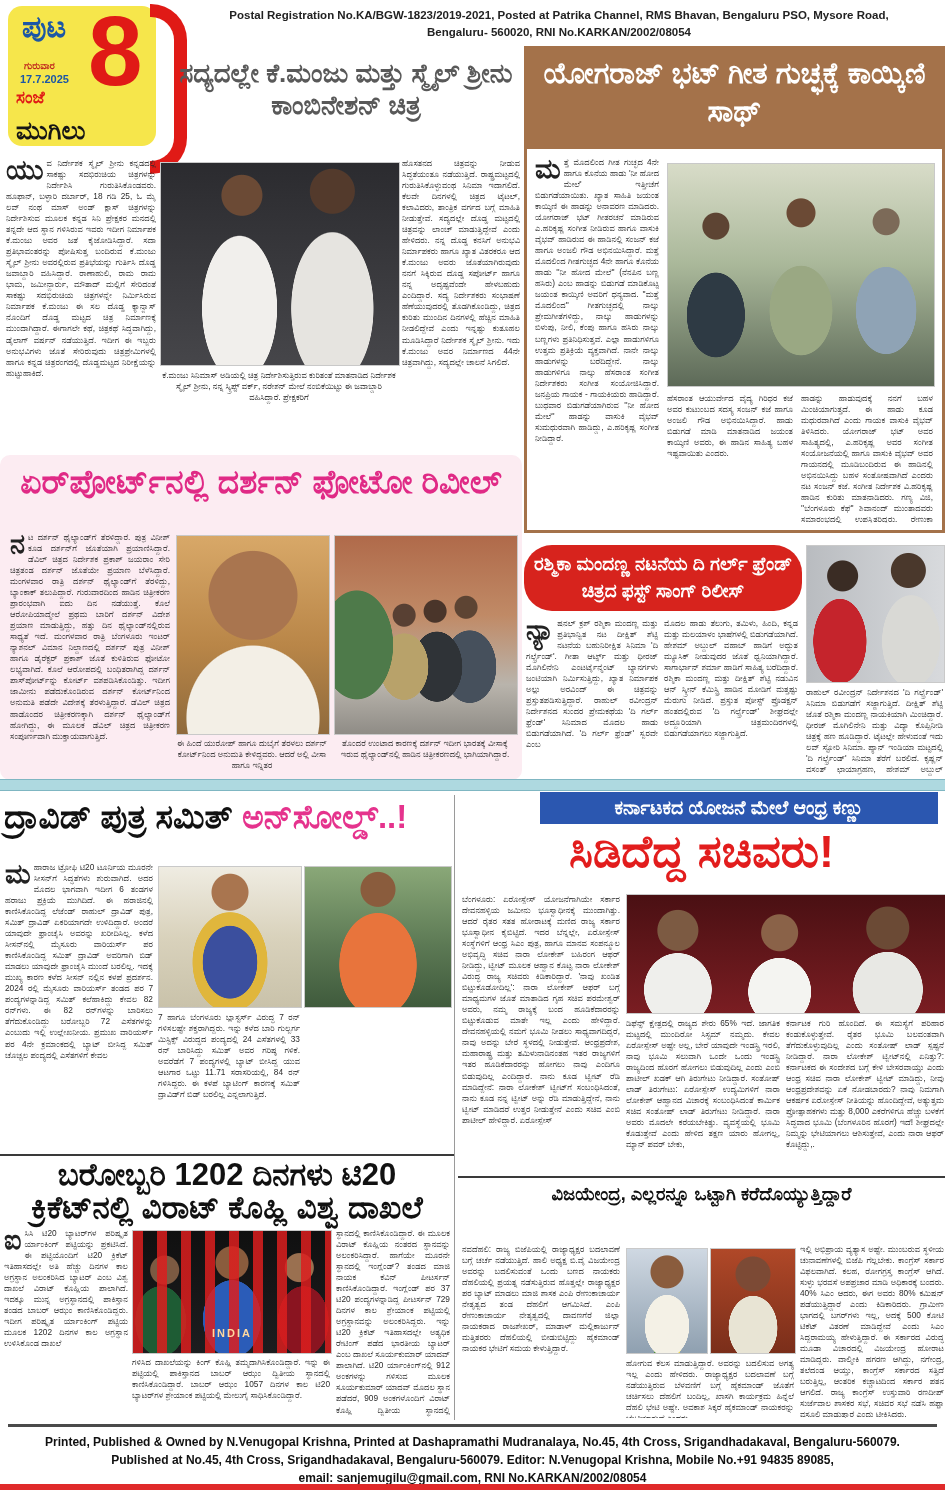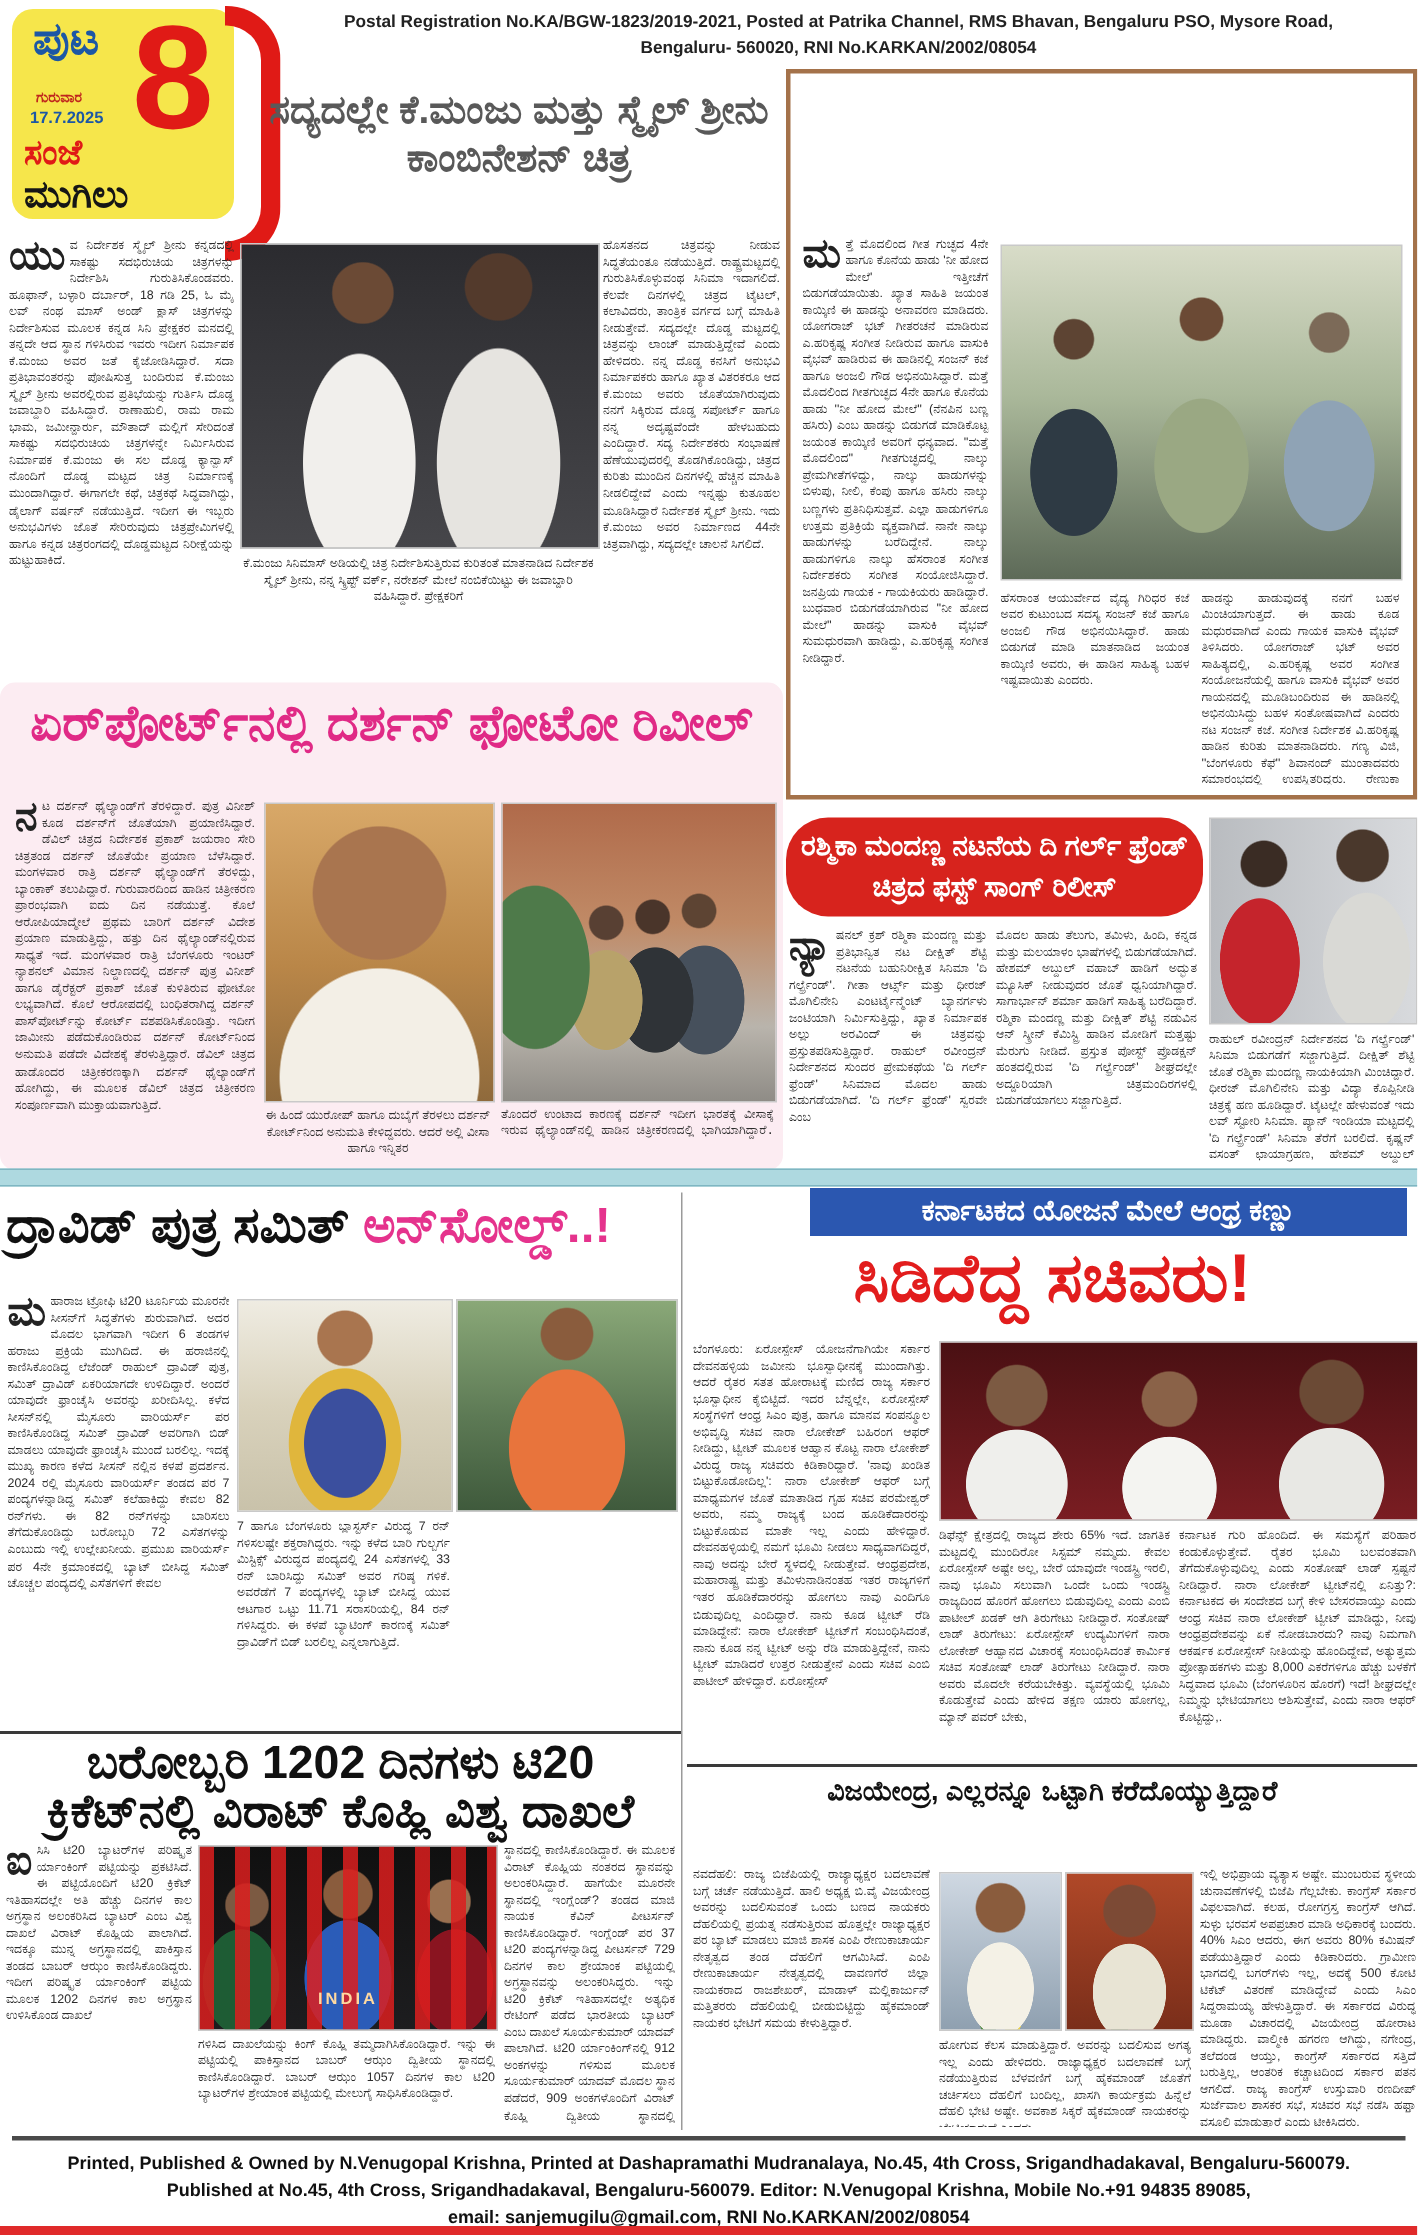--- a/index.html
+++ b/index.html
@@ -9,21 +9,21 @@
   .jtxt{font-size:8.3px;line-height:1.33;color:#2b2b2b;text-align:justify;overflow:hidden;}
   .ctxt{font-size:8.3px;line-height:1.35;color:#222;text-align:center;font-weight:bold;overflow:hidden;}
   .dropcap{float:left;font-size:27px;line-height:.85;font-weight:bold;padding:1px 3px 0 0;color:#222;}
   .ph{position:absolute;border:1px solid #c9c9c9;}
   
   .yellowbox{left:8px;top:6px;width:148px;height:140px;background:#f6e64b;border-radius:14px;}
   .puta{left:22px;top:10px;font-size:30px;font-weight:bold;color:#1c57a5;}
   .bignum{left:88px;top:2px;font-size:98px;font-weight:800;color:#e01a16;line-height:1;}
   .weekday{left:24px;top:60px;font-size:9.5px;font-weight:bold;color:#c0261d;}
   .dateline{left:20px;top:73px;font-size:11px;font-weight:bold;color:#1c57a5;}
-  .sanje{left:16px;top:88px;font-size:23px;font-weight:800;color:#e01a16;}
+  .sanje{left:16px;top:88px;font-size:17px;font-weight:800;color:#e01a16;}
   .mugilu{left:16px;top:116px;font-size:25px;font-weight:800;color:#151515;}
   .bracket{left:150px;top:4px;width:24px;height:144px;border:13px solid #e01a16;border-left:none;
            border-radius:0 36px 36px 0;}
   .postal{left:182px;top:7px;width:754px;font-size:11.5px;font-weight:bold;color:#222;
           text-align:center;line-height:1.45;}
   .hl-manju{left:168px;top:58px;width:356px;font-size:26px;font-weight:800;color:#595959;
             text-align:center;line-height:1.22;}
   .brownbox{left:524px;top:46px;width:421px;height:487px;border:3px solid #a4724a;background:#fff;box-sizing:border-box;}
   .brownhead{left:0;top:0;width:100%;height:100px;background:#a4724a;color:#fff;font-size:29px;
              font-weight:800;text-align:center;line-height:1.3;padding-top:6px;box-sizing:border-box;}
@@ -148,37 +148,38 @@
 
   <div class="abs hl-manju">ಸದ್ಯದಲ್ಲೇ ಕೆ.ಮಂಜು ಮತ್ತು ಸ್ಮೈಲ್ ಶ್ರೀನು ಕಾಂಬಿನೇಶನ್ ಚಿತ್ರ</div>
   <div class="abs jtxt" style="left:6px;top:158px;width:150px;height:296px;">
     <span class="dropcap">ಯು</span><span>ವ ನಿರ್ದೇಶಕ ಸ್ಮೈಲ್ ಶ್ರೀನು ಕನ್ನಡದಲ್ಲಿ ಸಾಕಷ್ಟು ಸದಭಿರುಚಿಯ ಚಿತ್ರಗಳನ್ನು ನಿರ್ದೇಶಿಸಿ ಗುರುತಿಸಿಕೊಂಡವರು. ಹೂಫಾನ್, ಬಳ್ಳಾರಿ ದರ್ಬಾರ್, 18 ಗಡಿ 25, ಓ ಮೈ ಲವ್ ನಂಥ ಮಾಸ್ ಅಂಡ್ ಕ್ಲಾಸ್ ಚಿತ್ರಗಳನ್ನು ನಿರ್ದೇಶಿಸುವ ಮೂಲಕ ಕನ್ನಡ ಸಿನಿ ಪ್ರೇಕ್ಷಕರ ಮನದಲ್ಲಿ ತನ್ನದೇ ಆದ ಸ್ಥಾನ ಗಳಿಸಿರುವ ಇವರು ಇದೀಗ ನಿರ್ಮಾಪಕ ಕೆ.ಮಂಜು ಅವರ ಜತೆ ಕೈಜೋಡಿಸಿದ್ದಾರೆ. ಸದಾ ಪ್ರತಿಭಾವಂತರನ್ನು ಪೋಷಿಸುತ್ತ ಬಂದಿರುವ ಕೆ.ಮಂಜು ಸ್ಮೈಲ್ ಶ್ರೀನು ಅವರಲ್ಲಿರುವ ಪ್ರತಿಭೆಯನ್ನು ಗುರ್ತಿಸಿ ದೊಡ್ಡ ಜವಾಬ್ದಾರಿ ವಹಿಸಿದ್ದಾರೆ. ರಾಣಾಹುಲಿ, ರಾಮ ರಾಮ ಭಾಮ, ಜಮೀನ್ದಾರ್ರು, ಮೌತಾದ್ ಮಲ್ಲಿಗೆ ಸೇರಿದಂತೆ ಸಾಕಷ್ಟು ಸದಭಿರುಚಿಯ ಚಿತ್ರಗಳನ್ನೇ ನಿರ್ಮಿಸಿರುವ ನಿರ್ಮಾಪಕ ಕೆ.ಮಂಜು ಈ ಸಲ ದೊಡ್ಡ ಕ್ಯಾನ್ವಾಸ್ ನೊಂದಿಗೆ ದೊಡ್ಡ ಮಟ್ಟದ ಚಿತ್ರ ನಿರ್ಮಾಣಕ್ಕೆ ಮುಂದಾಗಿದ್ದಾರೆ. ಈಗಾಗಲೇ ಕಥೆ, ಚಿತ್ರಕಥೆ ಸಿದ್ಧವಾಗಿದ್ದು, ಡೈಲಾಗ್ ವರ್ಷನ್ ನಡೆಯುತ್ತಿದೆ. ಇದೀಗ ಈ ಇಬ್ಬರು ಅನುಭವಿಗಳು ಜೊತೆ ಸೇರಿರುವುದು ಚಿತ್ರಪ್ರೇಮಿಗಳಲ್ಲಿ ಹಾಗೂ ಕನ್ನಡ ಚಿತ್ರರಂಗದಲ್ಲಿ ದೊಡ್ಡಮಟ್ಟದ ನಿರೀಕ್ಷೆಯನ್ನು ಹುಟ್ಟುಹಾಕಿದೆ.</span>
   </div>
   <div class="ph ph-duo" style="left:160px;top:162px;width:238px;height:202px;"></div>
   <div class="abs ctxt" style="left:160px;top:370px;width:238px;height:84px;font-weight:normal;">ಕೆ.ಮಂಜು ಸಿನಿಮಾಸ್ ಅಡಿಯಲ್ಲಿ ಚಿತ್ರ ನಿರ್ದೇಶಿಸುತ್ತಿರುವ ಕುರಿತಂತೆ ಮಾತನಾಡಿದ ನಿರ್ದೇಶಕ ಸ್ಮೈಲ್ ಶ್ರೀನು, ನನ್ನ ಸ್ಕ್ರಿಪ್ಟ್ ವರ್ಕ್, ನರೇಶನ್ ಮೇಲೆ ನಂಬಿಕೆಯಿಟ್ಟು ಈ ಜವಾಬ್ದಾರಿ ವಹಿಸಿದ್ದಾರೆ. ಪ್ರೇಕ್ಷಕರಿಗೆ</div>
   <div class="abs jtxt" style="left:402px;top:158px;width:118px;height:296px;">ಹೊಸತನದ ಚಿತ್ರವನ್ನು ನೀಡುವ ಸಿದ್ಧತೆಯಂತೂ ನಡೆಯುತ್ತಿದೆ. ರಾಷ್ಟ್ರಮಟ್ಟದಲ್ಲಿ ಗುರುತಿಸಿಕೊಳ್ಳುವಂಥ ಸಿನಿಮಾ ಇದಾಗಲಿದೆ. ಕೆಲವೇ ದಿನಗಳಲ್ಲಿ ಚಿತ್ರದ ಟೈಟಲ್, ಕಲಾವಿದರು, ತಾಂತ್ರಿಕ ವರ್ಗದ ಬಗ್ಗೆ ಮಾಹಿತಿ ನೀಡುತ್ತೇವೆ. ಸದ್ಯದಲ್ಲೇ ದೊಡ್ಡ ಮಟ್ಟದಲ್ಲಿ ಚಿತ್ರವನ್ನು ಲಾಂಚ್ ಮಾಡುತ್ತಿದ್ದೇವೆ ಎಂದು ಹೇಳಿದರು. ನನ್ನ ದೊಡ್ಡ ಕನಸಿಗೆ ಅನುಭವಿ ನಿರ್ಮಾಪಕರು ಹಾಗೂ ಖ್ಯಾತ ವಿತರಕರೂ ಆದ ಕೆ.ಮಂಜು ಅವರು ಜೊತೆಯಾಗಿರುವುದು ನನಗೆ ಸಿಕ್ಕಿರುವ ದೊಡ್ಡ ಸಪೋರ್ಟ್ ಹಾಗೂ ನನ್ನ ಅದೃಷ್ಟವೆಂದೇ ಹೇಳಬಹುದು ಎಂದಿದ್ದಾರೆ. ಸದ್ಯ ನಿರ್ದೇಶಕರು ಸಂಭಾಷಣೆ ಹೆಣೆಯುವುದರಲ್ಲಿ ತೊಡಗಿಕೊಂಡಿದ್ದು, ಚಿತ್ರದ ಕುರಿತು ಮುಂದಿನ ದಿನಗಳಲ್ಲಿ ಹೆಚ್ಚಿನ ಮಾಹಿತಿ ನೀಡಲಿದ್ದೇವೆ ಎಂದು ಇನ್ನಷ್ಟು ಕುತೂಹಲ ಮೂಡಿಸಿದ್ದಾರೆ ನಿರ್ದೇಶಕ ಸ್ಮೈಲ್ ಶ್ರೀನು. ಇದು ಕೆ.ಮಂಜು ಅವರ ನಿರ್ಮಾಣದ 44ನೇ ಚಿತ್ರವಾಗಿದ್ದು, ಸದ್ಯದಲ್ಲೇ ಚಾಲನೆ ಸಿಗಲಿದೆ.</div>
 
   <div class="abs brownbox">
+    <div class="abs brownhead">ಯೋಗರಾಜ್ ಭಟ್ ಗೀತ ಗುಚ್ಛಕ್ಕೆ ಕಾಯ್ಕಿಣಿ ಸಾಥ್</div>
     <div class="abs jtxt" style="left:8px;top:108px;width:124px;height:366px;">
       <span class="dropcap">ಮ</span><span>ತ್ತೆ ಮೊದಲಿಂದ ಗೀತ ಗುಚ್ಛದ 4ನೇ ಹಾಗೂ ಕೊನೆಯ ಹಾಡು 'ನೀ ಹೋದ ಮೇಲೆ' ಇತ್ತೀಚೆಗೆ ಬಿಡುಗಡೆಯಾಯಿತು. ಖ್ಯಾತ ಸಾಹಿತಿ ಜಯಂತ ಕಾಯ್ಕಿಣಿ ಈ ಹಾಡನ್ನು ಅನಾವರಣ ಮಾಡಿದರು. ಯೋಗರಾಜ್ ಭಟ್ ಗೀತರಚನೆ ಮಾಡಿರುವ ಎ.ಹರಿಕೃಷ್ಣ ಸಂಗೀತ ನೀಡಿರುವ ಹಾಗೂ ವಾಸುಕಿ ವೈಭವ್ ಹಾಡಿರುವ ಈ ಹಾಡಿನಲ್ಲಿ ಸಂಜನ್ ಕಜೆ ಹಾಗೂ ಅಂಜಲಿ ಗೌಡ ಅಭಿನಯಿಸಿದ್ದಾರೆ. ಮತ್ತೆ ಮೊದಲಿಂದ ಗೀತಗುಚ್ಛದ 4ನೇ ಹಾಗೂ ಕೊನೆಯ ಹಾಡು ''ನೀ ಹೋದ ಮೇಲೆ'' (ನೆನಪಿನ ಬಣ್ಣ ಹಸಿರು) ಎಂಬ ಹಾಡನ್ನು ಬಿಡುಗಡೆ ಮಾಡಿಕೊಟ್ಟ ಜಯಂತ ಕಾಯ್ಕಿಣಿ ಅವರಿಗೆ ಧನ್ಯವಾದ. ''ಮತ್ತೆ ಮೊದಲಿಂದ'' ಗೀತಗುಚ್ಛದಲ್ಲಿ ನಾಲ್ಕು ಪ್ರೇಮಗೀತೆಗಳಿದ್ದು, ನಾಲ್ಕು ಹಾಡುಗಳನ್ನು ಬಿಳುಪು, ನೀಲಿ, ಕೆಂಪು ಹಾಗೂ ಹಸಿರು ನಾಲ್ಕು ಬಣ್ಣಗಳು ಪ್ರತಿನಿಧಿಸುತ್ತವೆ. ಎಲ್ಲಾ ಹಾಡುಗಳಿಗೂ ಉತ್ತಮ ಪ್ರತಿಕ್ರಿಯೆ ವ್ಯಕ್ತವಾಗಿದೆ. ನಾನೇ ನಾಲ್ಕು ಹಾಡುಗಳನ್ನು ಬರೆದಿದ್ದೇನೆ. ನಾಲ್ಕು ಹಾಡುಗಳಿಗೂ ನಾಲ್ಕು ಹೆಸರಾಂತ ಸಂಗೀತ ನಿರ್ದೇಶಕರು ಸಂಗೀತ ಸಂಯೋಜಿಸಿದ್ದಾರೆ. ಜನಪ್ರಿಯ ಗಾಯಕ - ಗಾಯಕಿಯರು ಹಾಡಿದ್ದಾರೆ. ಬುಧವಾರ ಬಿಡುಗಡೆಯಾಗಿರುವ ''ನೀ ಹೋದ ಮೇಲೆ'' ಹಾಡನ್ನು ವಾಸುಕಿ ವೈಭವ್ ಸುಮಧುರವಾಗಿ ಹಾಡಿದ್ದು, ಎ.ಹರಿಕೃಷ್ಣ ಸಂಗೀತ ನೀಡಿದ್ದಾರೆ.</span>
     </div>
     <div class="ph ph-event" style="left:140px;top:114px;width:266px;height:222px;"></div>
     <div class="abs jtxt" style="left:140px;top:344px;width:126px;height:130px;">ಹೆಸರಾಂತ ಆಯುರ್ವೇದ ವೈದ್ಯ ಗಿರಿಧರ ಕಜೆ ಅವರ ಕುಟುಂಬದ ಸದಸ್ಯ ಸಂಜನ್ ಕಜೆ ಹಾಗೂ ಅಂಜಲಿ ಗೌಡ ಅಭಿನಯಿಸಿದ್ದಾರೆ. ಹಾಡು ಬಿಡುಗಡೆ ಮಾಡಿ ಮಾತನಾಡಿದ ಜಯಂತ ಕಾಯ್ಕಿಣಿ ಅವರು, ಈ ಹಾಡಿನ ಸಾಹಿತ್ಯ ಬಹಳ ಇಷ್ಟವಾಯಿತು ಎಂದರು.</div>
     <div class="abs jtxt" style="left:274px;top:344px;width:132px;height:130px;">ಹಾಡನ್ನು ಹಾಡುವುದಕ್ಕೆ ನನಗೆ ಬಹಳ ಮಿಂಚಿಯಾಗುತ್ತದೆ. ಈ ಹಾಡು ಕೂಡ ಮಧುರವಾಗಿದೆ ಎಂದು ಗಾಯಕ ವಾಸುಕಿ ವೈಭವ್ ತಿಳಿಸಿದರು. ಯೋಗರಾಜ್ ಭಟ್ ಅವರ ಸಾಹಿತ್ಯದಲ್ಲಿ, ಎ.ಹರಿಕೃಷ್ಣ ಅವರ ಸಂಗೀತ ಸಂಯೋಜನೆಯಲ್ಲಿ ಹಾಗೂ ವಾಸುಕಿ ವೈಭವ್ ಅವರ ಗಾಯನದಲ್ಲಿ ಮೂಡಿಬಂದಿರುವ ಈ ಹಾಡಿನಲ್ಲಿ ಅಭಿನಯಿಸಿದ್ದು ಬಹಳ ಸಂತೋಷವಾಗಿದೆ ಎಂದರು ನಟ ಸಂಜನ್ ಕಜೆ. ಸಂಗೀತ ನಿರ್ದೇಶಕ ವಿ.ಹರಿಕೃಷ್ಣ ಹಾಡಿನ ಕುರಿತು ಮಾತನಾಡಿದರು. ಗಣ್ಯ ವಿಜಿ, ''ಬೆಂಗಳೂರು ಕೆಫೆ'' ಶಿವಾನಂದ್ ಮುಂತಾದವರು ಸಮಾರಂಭದಲ್ಲಿ ಉಪಸ್ಥಿತರಿದ್ದರು. ರೇಣುಕಾ ಯೋಗರಾಜ್ ಭಟ್, ಶ್ರೀನಿಧಿ ದರ್ಶಿ, ಶಿಲ್ಪ ಪ್ರಸನ್ನ ಅವರು ''ಮತ್ತೆ ಮೊದಲಿಂದ'' ಗೀತಗುಚ್ಛವನ್ನು ನಿರ್ಮಾಣ ಮಾಡಿದ್ದಾರೆ.</div>
   </div>
 
   <div class="abs pinkbox"></div>
   <div class="abs pinkhead" style="top:463px;left:4px;width:514px;">ಏರ್‌ಪೋರ್ಟ್‌ನಲ್ಲಿ ದರ್ಶನ್ ಫೋಟೋ ರಿವೀಲ್</div>
   <div class="abs jtxt" style="left:10px;top:532px;width:160px;height:240px;">
     <span class="dropcap">ನ</span><span>ಟ ದರ್ಶನ್ ಥೈಲ್ಯಾಂಡ್‌ಗೆ ತೆರಳಿದ್ದಾರೆ. ಪುತ್ರ ವಿನೀಶ್ ಕೂಡ ದರ್ಶನ್‌ಗೆ ಜೊತೆಯಾಗಿ ಪ್ರಯಾಣಿಸಿದ್ದಾರೆ. ಡೆವಿಲ್ ಚಿತ್ರದ ನಿರ್ದೇಶಕ ಪ್ರಕಾಶ್ ಜಯರಾಂ ಸೇರಿ ಚಿತ್ರತಂಡ ದರ್ಶನ್ ಜೊತೆಯೇ ಪ್ರಯಾಣ ಬೆಳೆಸಿದ್ದಾರೆ. ಮಂಗಳವಾರ ರಾತ್ರಿ ದರ್ಶನ್ ಥೈಲ್ಯಾಂಡ್‌ಗೆ ತೆರಳಿದ್ದು, ಬ್ಯಾಂಕಾಕ್ ತಲುಪಿದ್ದಾರೆ. ಗುರುವಾರದಿಂದ ಹಾಡಿನ ಚಿತ್ರೀಕರಣ ಪ್ರಾರಂಭವಾಗಿ ಐದು ದಿನ ನಡೆಯುತ್ತೆ. ಕೊಲೆ ಆರೋಪಿಯಾದ್ಮೇಲೆ ಪ್ರಥಮ ಬಾರಿಗೆ ದರ್ಶನ್ ವಿದೇಶ ಪ್ರಯಾಣ ಮಾಡುತ್ತಿದ್ದು, ಹತ್ತು ದಿನ ಥೈಲ್ಯಾಂಡ್‌ನಲ್ಲಿರುವ ಸಾಧ್ಯತೆ ಇದೆ. ಮಂಗಳವಾರ ರಾತ್ರಿ ಬೆಂಗಳೂರು ಇಂಟರ್ ನ್ಯಾಶನಲ್ ವಿಮಾನ ನಿಲ್ದಾಣದಲ್ಲಿ ದರ್ಶನ್ ಪುತ್ರ ವಿನೀಶ್ ಹಾಗೂ ಡೈರೆಕ್ಟರ್ ಪ್ರಕಾಶ್ ಜೊತೆ ಕುಳಿತಿರುವ ಫೋಟೋ ಲಭ್ಯವಾಗಿದೆ. ಕೊಲೆ ಆರೋಪದಲ್ಲಿ ಬಂಧಿತರಾಗಿದ್ದ ದರ್ಶನ್ ಪಾಸ್‌ಪೋರ್ಟ್‌ನ್ನು ಕೋರ್ಟ್ ವಶಪಡಿಸಿಕೊಂಡಿತ್ತು. ಇದೀಗ ಜಾಮೀನು ಪಡೆದುಕೊಂಡಿರುವ ದರ್ಶನ್ ಕೋರ್ಟ್‌ನಿಂದ ಅನುಮತಿ ಪಡೆದೇ ವಿದೇಶಕ್ಕೆ ತೆರಳುತ್ತಿದ್ದಾರೆ. ಡೆವಿಲ್ ಚಿತ್ರದ ಹಾಡೊಂದರ ಚಿತ್ರೀಕರಣಕ್ಕಾಗಿ ದರ್ಶನ್ ಥೈಲ್ಯಾಂಡ್‌ಗೆ ಹೋಗಿದ್ದು, ಈ ಮೂಲಕ ಡೆವಿಲ್ ಚಿತ್ರದ ಚಿತ್ರೀಕರಣ ಸಂಪೂರ್ಣವಾಗಿ ಮುಕ್ತಾಯವಾಗುತ್ತಿದೆ.</span>
   </div>
   <div class="ph ph-darshan" style="left:176px;top:535px;width:152px;height:198px;"></div>
   <div class="ph ph-airport" style="left:334px;top:535px;width:182px;height:198px;"></div>
   <div class="abs ctxtNONE jtxt" style="left:176px;top:738px;width:152px;height:40px;text-align:center;">ಈ ಹಿಂದೆ ಯುರೋಪ್ ಹಾಗೂ ದುಬೈಗೆ ತೆರಳಲು ದರ್ಶನ್ ಕೋರ್ಟ್‌ನಿಂದ ಅನುಮತಿ ಕೇಳಿದ್ದವರು. ಆದರೆ ಅಲ್ಲಿ ವೀಸಾ ಹಾಗೂ ಇನ್ನಿತರ</div>
-  <div class="abs jtxt" style="left:334px;top:738px;width:182px;height:40px;text-align:center;font-family:Liberation Mono, monospace;">ತೊಂದರೆ ಉಂಟಾದ ಕಾರಣಕ್ಕೆ ದರ್ಶನ್ ಇದೀಗ ಭಾರತಕ್ಕೆ ವೀಸಾಕ್ಕೆ ಇರುವ ಥೈಲ್ಯಾಂಡ್‌ನಲ್ಲಿ ಹಾಡಿನ ಚಿತ್ರೀಕರಣದಲ್ಲಿ ಭಾಗಿಯಾಗಿದ್ದಾರೆ.</div>
+  <div class="abs jtxt" style="left:334px;top:738px;width:182px;height:40px;text-align:center;">ತೊಂದರೆ ಉಂಟಾದ ಕಾರಣಕ್ಕೆ ದರ್ಶನ್ ಇದೀಗ ಭಾರತಕ್ಕೆ ವೀಸಾಕ್ಕೆ ಇರುವ ಥೈಲ್ಯಾಂಡ್‌ನಲ್ಲಿ ಹಾಡಿನ ಚಿತ್ರೀಕರಣದಲ್ಲಿ ಭಾಗಿಯಾಗಿದ್ದಾರೆ.</div>
 
   <div class="abs redbar">ರಶ್ಮಿಕಾ ಮಂದಣ್ಣ ನಟನೆಯ ದಿ ಗರ್ಲ್ ಫ್ರೆಂಡ್ ಚಿತ್ರದ ಫಸ್ಟ್ ಸಾಂಗ್ ರಿಲೀಸ್</div>
   <div class="ph ph-couple" style="left:806px;top:545px;width:137px;height:136px;"></div>
   <div class="abs jtxt" style="left:526px;top:618px;width:132px;height:158px;">
     <span class="dropcap">ನ್ಯಾ</span><span>ಷನಲ್ ಕ್ರಶ್ ರಶ್ಮಿಕಾ ಮಂದಣ್ಣ ಮತ್ತು ಪ್ರತಿಭಾನ್ವಿತ ನಟ ದೀಕ್ಷಿತ್ ಶೆಟ್ಟಿ ನಟನೆಯ ಬಹುನಿರೀಕ್ಷಿತ ಸಿನಿಮಾ 'ದಿ ಗರ್ಲ್ಫ್ರೆಂಡ್'. ಗೀತಾ ಆರ್ಟ್ಸ್ ಮತ್ತು ಧೀರಜ್ ಮೊಗಿಲಿನೇನಿ ಎಂಟರ್ಟೈನ್ಮೆಂಟ್ ಬ್ಯಾನರ್ಗಳು ಜಂಟಿಯಾಗಿ ನಿರ್ಮಿಸುತ್ತಿದ್ದು, ಖ್ಯಾತ ನಿರ್ಮಾಪಕ ಅಲ್ಲು ಅರವಿಂದ್ ಈ ಚಿತ್ರವನ್ನು ಪ್ರಸ್ತುತಪಡಿಸುತ್ತಿದ್ದಾರೆ. ರಾಹುಲ್ ರವೀಂದ್ರನ್ ನಿರ್ದೇಶನದ ಸುಂದರ ಪ್ರೇಮಕಥೆಯ 'ದಿ ಗರ್ಲ್ ಫ್ರೆಂಡ್' ಸಿನಿಮಾದ ಮೊದಲ ಹಾಡು ಬಿಡುಗಡೆಯಾಗಿದೆ. 'ದಿ ಗರ್ಲ್ ಫ್ರೆಂಡ್' ಸ್ವರವೇ ಎಂಬ</span>
   </div>
   <div class="abs jtxt" style="left:664px;top:618px;width:134px;height:158px;">ಮೊದಲ ಹಾಡು ತೆಲುಗು, ತಮಿಳು, ಹಿಂದಿ, ಕನ್ನಡ ಮತ್ತು ಮಲಯಾಳಂ ಭಾಷೆಗಳಲ್ಲಿ ಬಿಡುಗಡೆಯಾಗಿದೆ. ಹೇಶಮ್ ಅಬ್ದುಲ್ ವಹಾಬ್ ಹಾಡಿಗೆ ಅದ್ಭುತ ಮ್ಯೂಸಿಕ್ ನೀಡುವುದರ ಜೊತೆ ಧ್ವನಿಯಾಗಿದ್ದಾರೆ. ಸಾಗಾರ್ಭಾನ್ ಶರ್ಮಾ ಹಾಡಿಗೆ ಸಾಹಿತ್ಯ ಬರೆದಿದ್ದಾರೆ. ರಶ್ಮಿಕಾ ಮಂದಣ್ಣ ಮತ್ತು ದೀಕ್ಷಿತ್ ಶೆಟ್ಟಿ ನಡುವಿನ ಆನ್ ಸ್ಕ್ರೀನ್ ಕೆಮಿಸ್ಟ್ರಿ ಹಾಡಿನ ಮೋಡಿಗೆ ಮತ್ತಷ್ಟು ಮೆರುಗು ನೀಡಿದೆ. ಪ್ರಸ್ತುತ ಪೋಸ್ಟ್ ಪ್ರೊಡಕ್ಷನ್ ಹಂತದಲ್ಲಿರುವ 'ದಿ ಗರ್ಲ್ಫ್ರೆಂಡ್' ಶೀಘ್ರದಲ್ಲೇ ಅದ್ದೂರಿಯಾಗಿ ಚಿತ್ರಮಂದಿರಗಳಲ್ಲಿ ಬಿಡುಗಡೆಯಾಗಲು ಸಜ್ಜಾಗುತ್ತಿದೆ.</div>
   <div class="abs jtxt" style="left:806px;top:687px;width:137px;height:90px;">ರಾಹುಲ್ ರವೀಂದ್ರನ್ ನಿರ್ದೇಶನದ 'ದಿ ಗರ್ಲ್ಫ್ರೆಂಡ್' ಸಿನಿಮಾ ಬಿಡುಗಡೆಗೆ ಸಜ್ಜಾಗುತ್ತಿದೆ. ದೀಕ್ಷಿತ್ ಶೆಟ್ಟಿ ಜೊತೆ ರಶ್ಮಿಕಾ ಮಂದಣ್ಣ ನಾಯಕಿಯಾಗಿ ಮಿಂಚಿದ್ದಾರೆ. ಧೀರಜ್ ಮೊಗಿಲಿನೇನಿ ಮತ್ತು ವಿದ್ಯಾ ಕೊಪ್ಪಿನೀಡಿ ಚಿತ್ರಕ್ಕೆ ಹಣ ಹೂಡಿದ್ದಾರೆ. ಟೈಟಲ್ಲೇ ಹೇಳುವಂತೆ ಇದು ಲವ್ ಸ್ಟೋರಿ ಸಿನಿಮಾ. ಪ್ಯಾನ್ ಇಂಡಿಯಾ ಮಟ್ಟದಲ್ಲಿ 'ದಿ ಗರ್ಲ್ಫ್ರೆಂಡ್' ಸಿನಿಮಾ ತೆರೆಗೆ ಬರಲಿದೆ. ಕೃಷ್ಣನ್ ವಸಂತ್ ಛಾಯಾಗ್ರಹಣ, ಹೇಶಮ್ ಅಬ್ದುಲ್ ವಹಾಬ್ ಸಂಗೀತ ಚಿತ್ರಕ್ಕಿದೆ.</div>
 
   <div class="abs blueband"></div>

